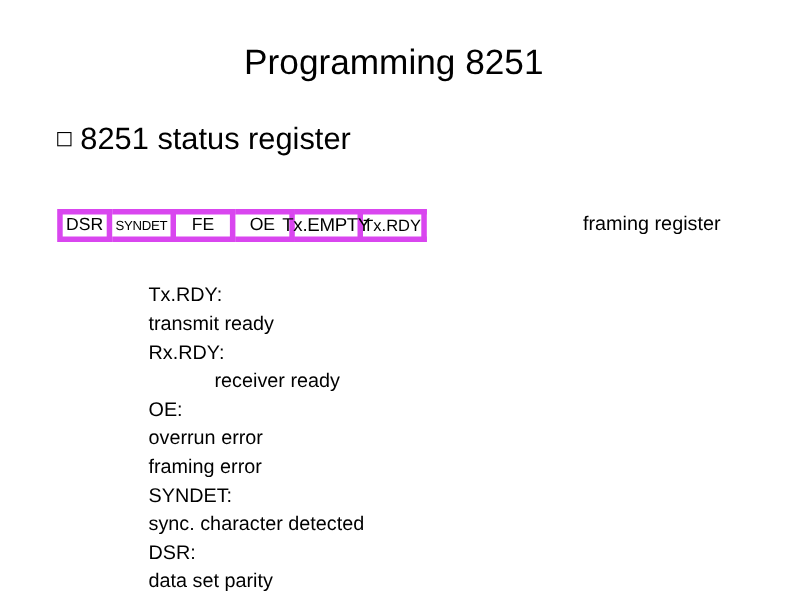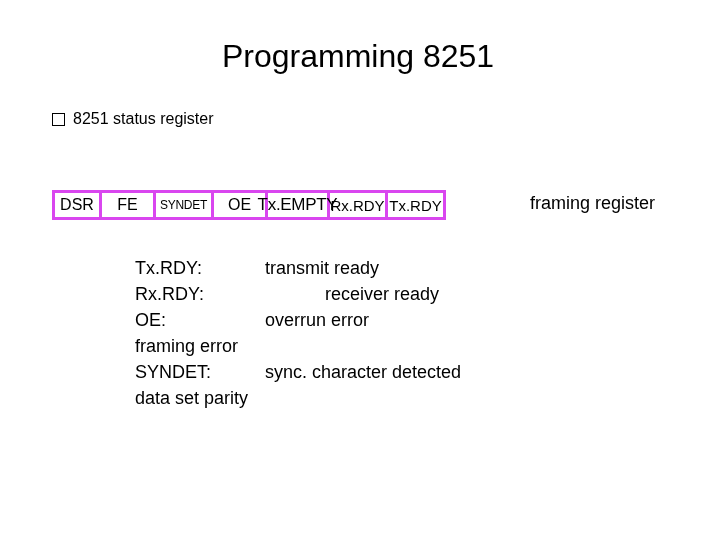--- a/index.html
+++ b/index.html
@@ -22,41 +22,41 @@
     left: 0;
     width: 716px;
     text-align: center;
     font-size: 32px;
     font-weight: 400;
   }
   .bullet-line {
     position: absolute;
     top: 110px;
     left: 52px;
-    font-size: 16px;
+    font-size: 28px;
     display: flex;
     align-items: center;
   }
   .bullet-box {
     display: inline-block;
     width: 13px;
     height: 13px;
     border: 1.5px solid #000;
     margin-right: 8px;
     box-sizing: border-box;
   }
   .reg {
     position: absolute;
     top: 190px;
     left: 52px;
     display: flex;
   }
   .reg .cell {
     height: 30px;
-    border: 3px solid #d946ef;
+    border: 5px solid #d946ef;
     display: flex;
     align-items: center;
     justify-content: center;
     font-size: 16px;
     box-sizing: border-box;
   }
   .reg .cell + .cell {
     border-left: none;
   }
   .cell.w-dsr     { width: 50px; }
@@ -75,20 +75,21 @@
   }
   .defs {
     position: absolute;
     top: 255px;
     left: 135px;
     font-size: 18px;
     line-height: 26px;
   }
   .def-row {
     display: flex;
+    flex-direction: column;
   }
   .def-term {
     width: 130px;
   }
   .def-desc {
     white-space: pre;
   }
 </style>
 </head>
 <body>
@@ -97,25 +98,24 @@
 
   <div class="title">Programming 8251</div>
 
   <div class="bullet-line">
     <span class="bullet-box"></span>
     <span>8251 status register</span>
   </div>
 
   <div class="reg">
     <div class="cell w-dsr">DSR</div>
+    <div class="cell w-syndet">SYNDET</div>
     <div class="cell w-fe">FE</div>
-    <div class="cell w-syndet">SYNDET</div>
     <div class="cell w-oe">OE</div>
     <div class="cell w-txempty">Tx.EMPTY</div>
-    <div class="cell w-rxrdy">Rx.RDY</div>
     <div class="cell w-txrdy">Tx.RDY</div>
   </div>
 
   <div class="reg-label">framing register</div>
 
   <div class="defs">
     <div class="def-row">
       <div class="def-term">Tx.RDY:</div>
       <div class="def-desc">transmit ready</div>
     </div>
@@ -128,17 +128,18 @@
       <div class="def-desc">overrun error</div>
     </div>
     <div class="def-row">
       <div class="def-desc">framing error</div>
     </div>
     <div class="def-row">
       <div class="def-term">SYNDET:</div>
       <div class="def-desc">sync. character detected</div>
     </div>
     <div class="def-row">
+      <div class="def-term">DSR:</div>
       <div class="def-desc">data set parity</div>
     </div>
   </div>
 
 </div>
 
 </body></html>

